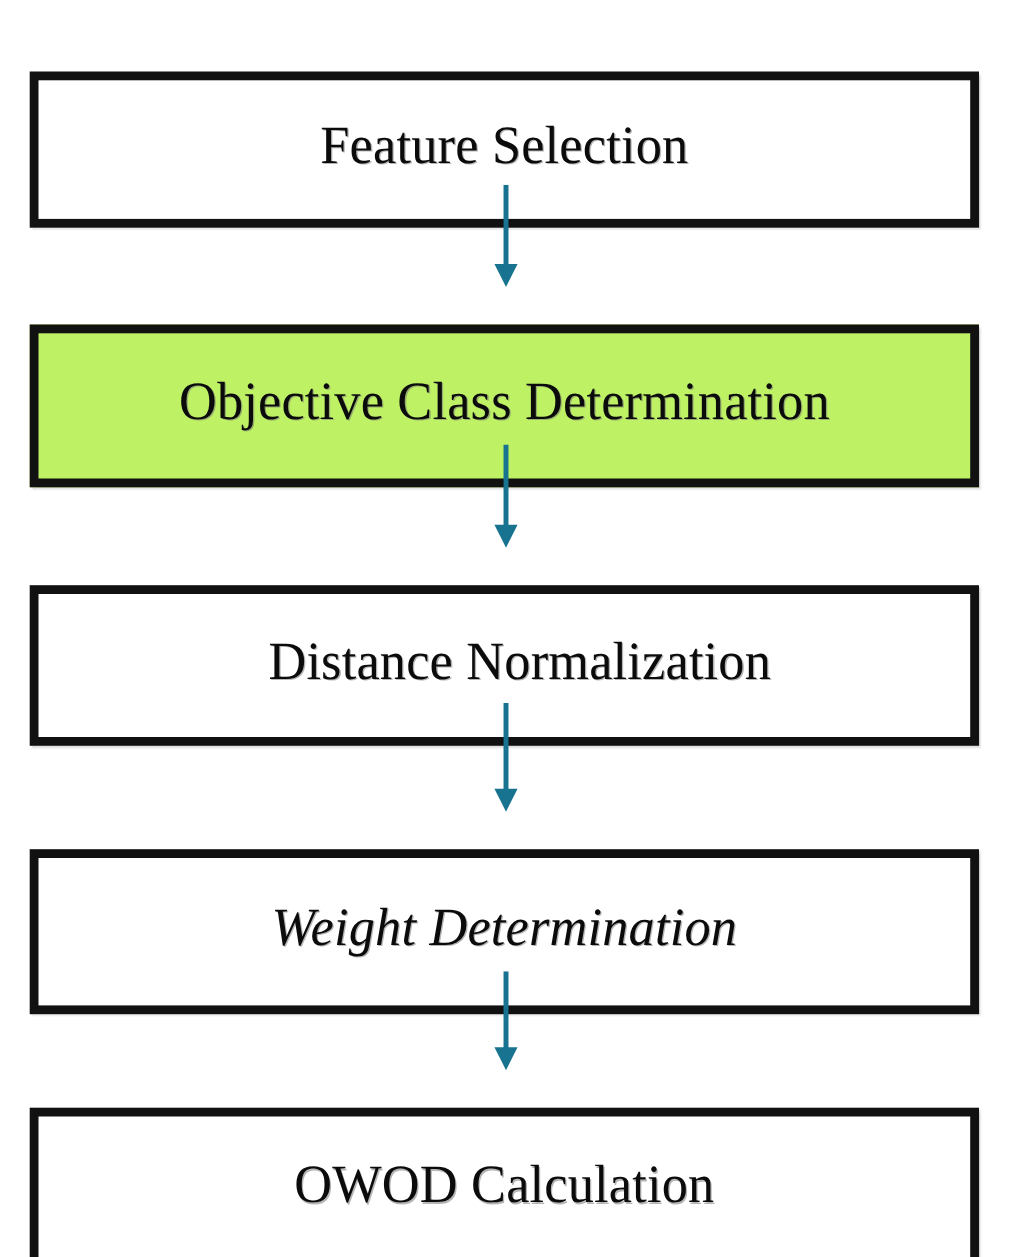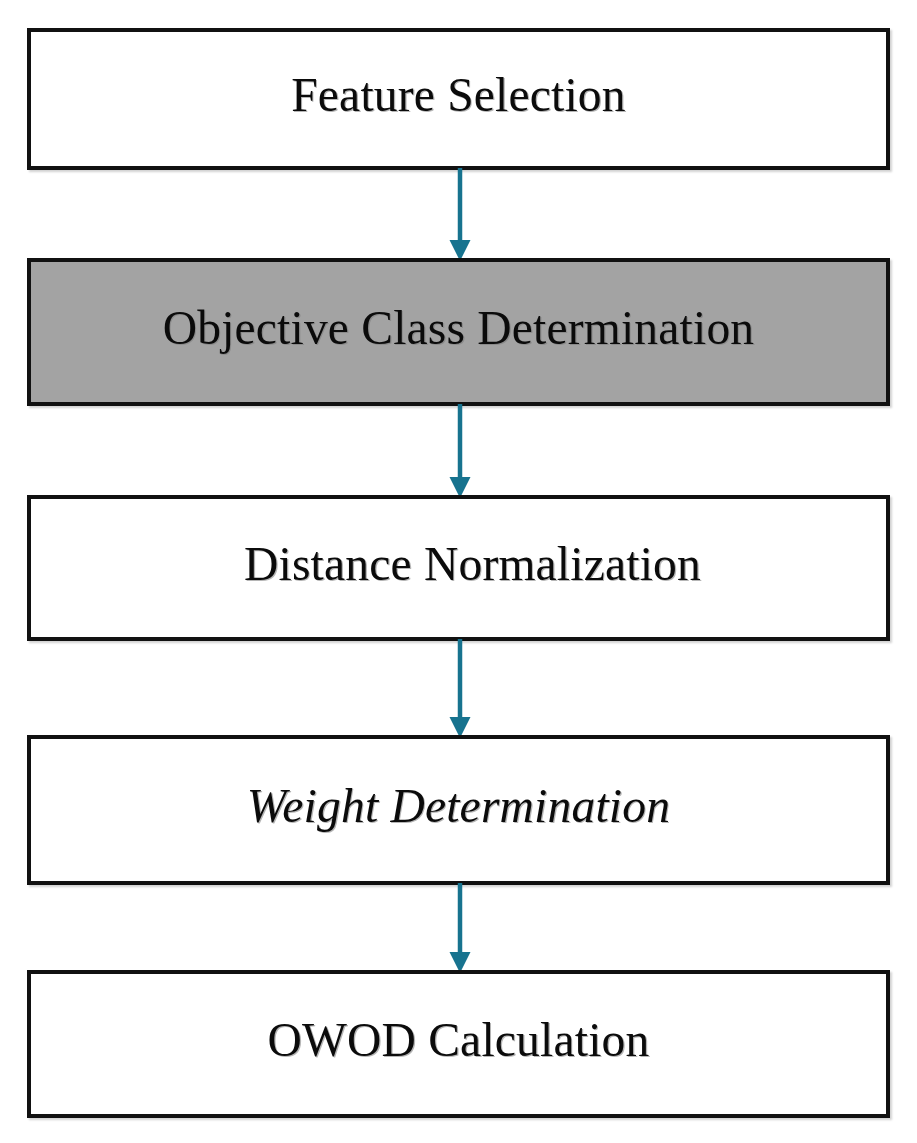--- a/index.html
+++ b/index.html
@@ -26,25 +26,26 @@
     top: 0;
     width: 917px;
     height: 1143px;
   }
 
   
   .node {
     position: absolute;
     box-sizing: border-box;
     background: #ffffff;
-    border: 4px solid #a3a3a3;
+    border: 8px solid #a3a3a3;
     display: flex;
     align-items: center;
     justify-content: flex-end;
     box-shadow: 2px 2px 2px rgba(0,0,0,0.18);
+    margin-top: 37px;
   }
 
   .node-label {
     display: block;
     width: 100%;
     text-align: center;
     color: #0b0b0b;
     font-family: "Liberation Serif", "DejaVu Serif", serif;
     font-size: 49px;
     line-height: 1.05;
@@ -88,21 +89,21 @@
       <span class="node-label" style="color: rgb(11, 11, 11);">Feature Selection</span>
     </div>
 
     <div class="connector" id="conn-0">
       <svg width="40" height="94" viewBox="0 0 40 94">
         <line x1="20" y1="0" x2="20" y2="78" stroke="#17738f" stroke-width="4.5"></line>
         <polygon points="20,93 9.5,72 30.5,72" fill="#17738f"></polygon>
       </svg>
     </div>
 
-    <div class="node" id="node-1" style="border-color: rgb(17, 17, 17); background: #a3a3a3;">
+    <div class="node" id="node-1" style="border-color: rgb(17, 17, 17); background: #bef264;">
       <span class="node-label" style="color: rgb(11, 11, 11);">Objective Class Determination</span>
     </div>
 
     <div class="connector" id="conn-1">
       <svg width="40" height="95" viewBox="0 0 40 95">
         <line x1="20" y1="0" x2="20" y2="79" stroke="#17738f" stroke-width="4.5"></line>
         <polygon points="20,94 9.5,73 30.5,73" fill="#17738f"></polygon>
       </svg>
     </div>
 

